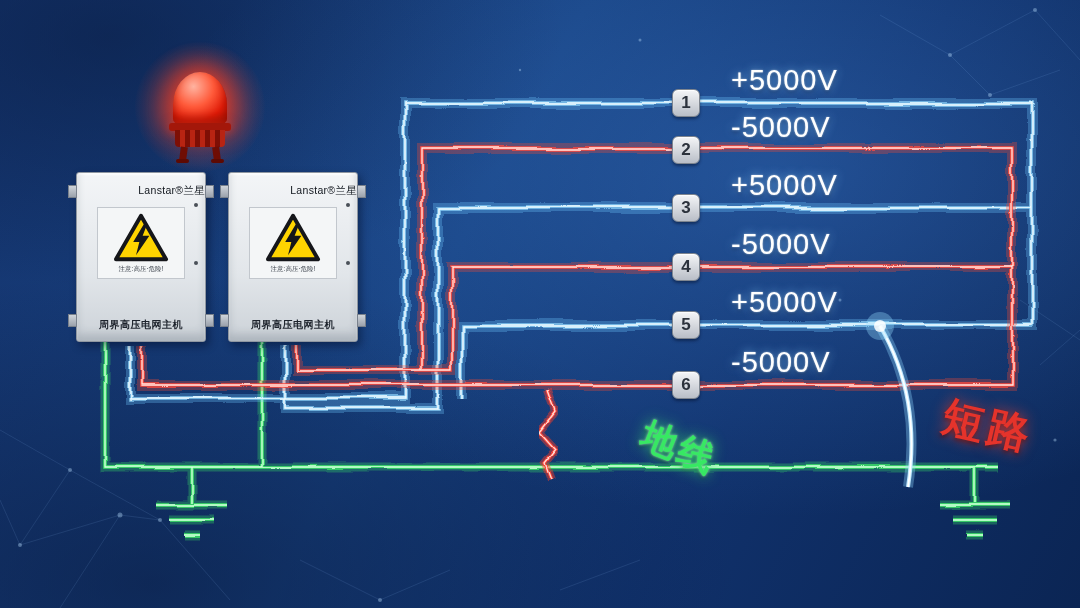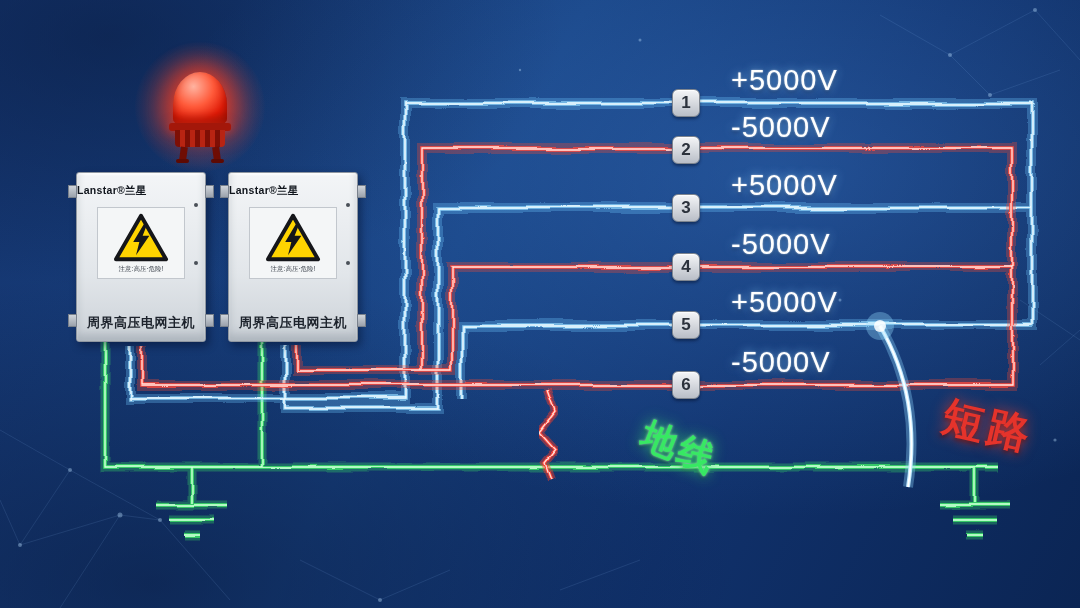--- a/index.html
+++ b/index.html
@@ -36,26 +36,26 @@
   
   .device{position:absolute;top:172px;width:130px;height:170px;border-radius:3px;
     background:linear-gradient(180deg,#f3f5f7 0%,#e2e6ea 60%,#ccd2d8 100%);
     border:1px solid #8f97a1;
     box-shadow:inset 0 -7px 9px rgba(40,55,70,.18), inset 0 2px 2px rgba(255,255,255,.8), 3px 4px 8px rgba(0,10,35,.45)}
   .device .tab{position:absolute;width:9px;height:13px;background:linear-gradient(#cfd4da,#9ba2ac);border:1px solid #79818c}
   .device .tab.tl{left:-9px;top:12px}.device .tab.bl{left:-9px;bottom:14px}
   .device .tab.tr{right:-9px;top:12px}.device .tab.br{right:-9px;bottom:14px}
   .device .screw{position:absolute;width:4px;height:4px;border-radius:50%;background:#4a5058}
   .device .screw.s1{right:7px;top:30px}.device .screw.s2{right:7px;top:88px}
-  .device .brand{margin-top:11px;text-align:left;font-size:10.5px;font-weight:700;color:#10151c;letter-spacing:.3px}
+  .device .brand{margin-top:11px;text-align:right;font-size:10.5px;font-weight:400;color:#10151c;letter-spacing:.3px}
   .device .plate{margin:9px auto 0;width:88px;padding:5px 3px 4px;background:#f4f6f7;border:1px solid #c2c7cd;
     display:flex;flex-direction:column;align-items:center}
   .device .tri{display:block}
   .device .warncap{margin-top:3px;font-size:6.5px;color:#343b45;white-space:nowrap}
-  .device .devname{position:absolute;bottom:9px;left:0;width:100%;text-align:center;font-size:13px;
+  .device .devname{position:absolute;bottom:9px;left:0;width:100%;text-align:center;font-size:10px;
     font-weight:700;color:#1d232c;letter-spacing:.5px}
 
   
   .chip{position:absolute;left:672px;width:28px;height:28px;border-radius:6px;
     background:linear-gradient(180deg,#f4f5f7,#b9bec7);border:1px solid #7e858f;
     box-shadow:0 2px 3px rgba(0,10,35,.45), inset 0 1px 1px rgba(255,255,255,.9);
     display:flex;align-items:center;justify-content:center;
     font-size:17px;font-weight:700;color:#2c323c}
   .volt{position:absolute;left:731px;font-size:29px;font-weight:400;color:#ffffff;letter-spacing:1px;
     text-shadow:0 0 10px rgba(130,200,255,.85),0 0 2px rgba(255,255,255,.6),0 2px 4px rgba(0,10,40,.6)}

